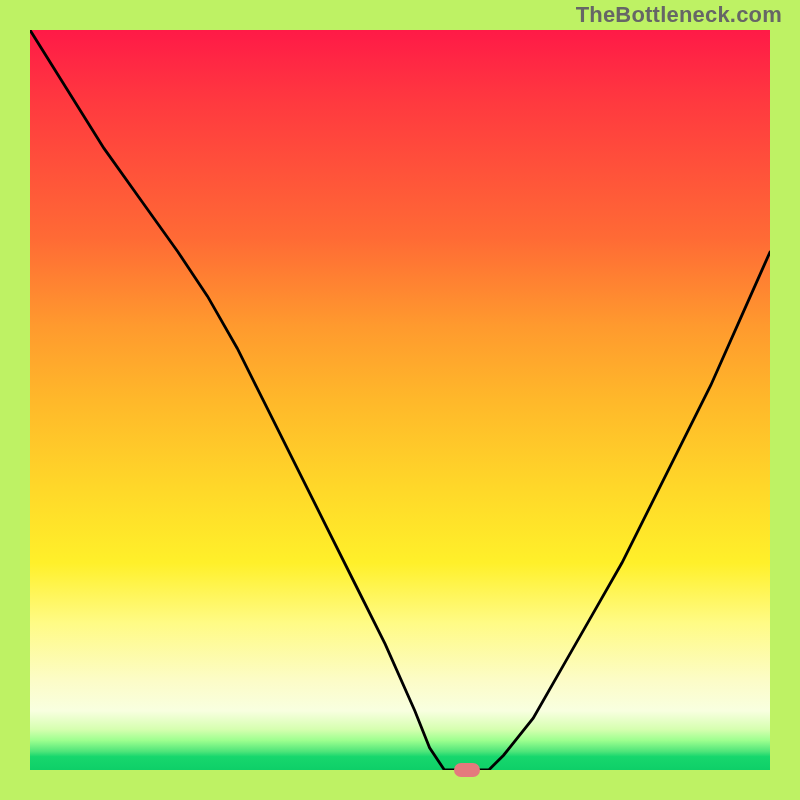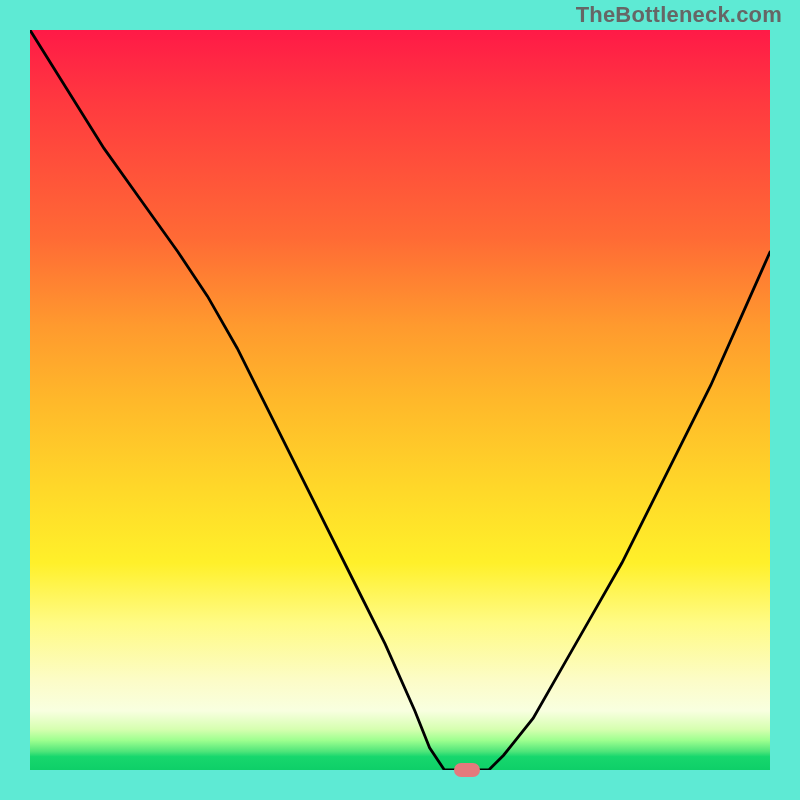--- a/index.html
+++ b/index.html
@@ -8,21 +8,21 @@
     width: 800px;
     height: 800px;
     background: #000;
     overflow: hidden;
     font-family: Arial, Helvetica, sans-serif;
   }
   .outer {
     position: relative;
     width: 800px;
     height: 800px;
-    background: #5eead4;
+    background: #bef264;
   }
   .watermark {
     position: absolute;
     top: 2px;
     right: 18px;
     color: #666;
     font-size: 22px;
     font-weight: 600;
     letter-spacing: 0.2px;
     z-index: 10;

